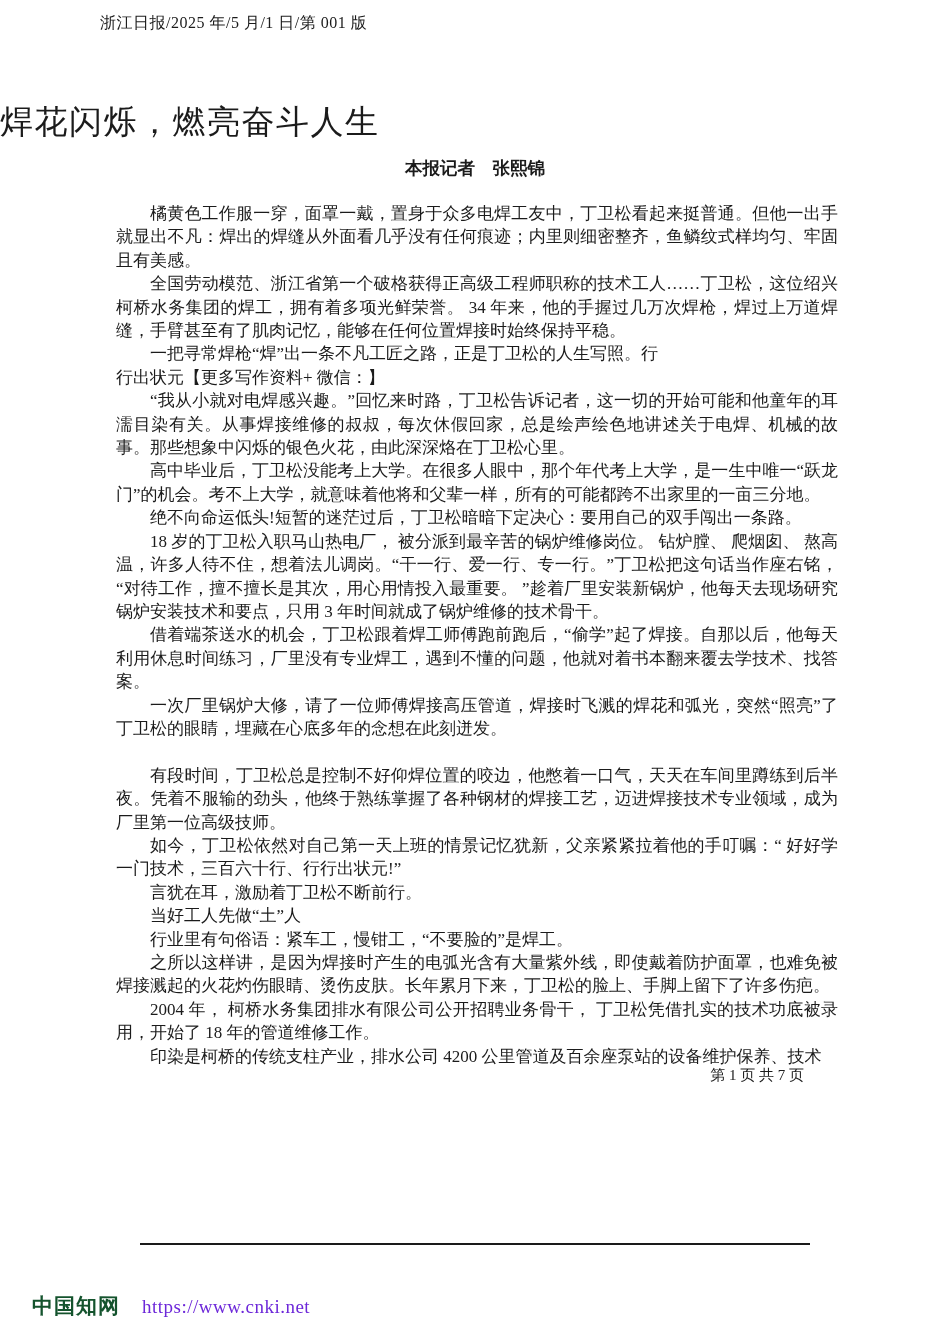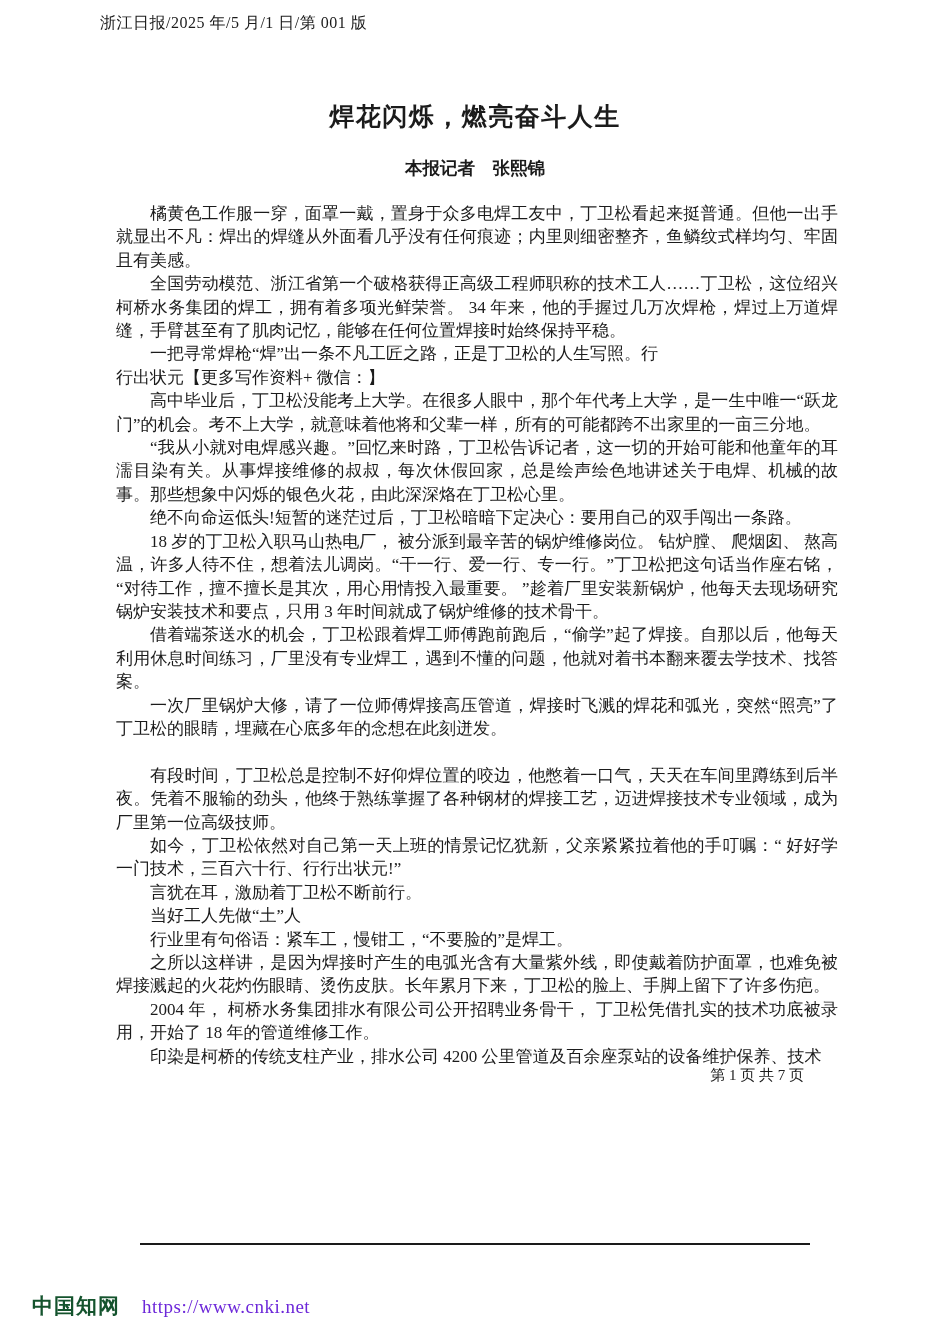--- a/index.html
+++ b/index.html
@@ -16,23 +16,22 @@
     font-size:16px; letter-spacing:0.5px;
   }
   .subtitle {
     position:absolute; top:60px; left:0; width:100%;
     text-align:center;
     font-family:"Liberation Sans","DejaVu Sans",sans-serif;
     font-size:17.5px; font-weight:600; letter-spacing:0.5px;
   }
   .title {
     position:absolute; top:100px; left:0; width:100%;
-    text-align:center;
     font-family:"Liberation Sans","DejaVu Sans",sans-serif;
-    font-size:25px; font-weight:700; letter-spacing:1.5px;
+    font-size:33px; font-weight:400; letter-spacing:1.5px;
   }
   .byline {
     position:absolute; top:156px; left:0; width:100%;
     text-align:center;
     font-family:"Liberation Sans","DejaVu Sans",sans-serif;
     font-size:17.5px; font-weight:600;
   }
   .article-body {
     position:absolute; top:202px; left:116px; width:722px;
   }
@@ -71,22 +70,22 @@
 
   <div class="title">焊花闪烁，燃亮奋斗人生</div>
 
   <div class="byline">本报记者　张熙锦</div>
 
   <div class="article-body">
       <p class="para">橘黄色工作服一穿，面罩一戴，置身于众多电焊工友中，丁卫松看起来挺普通。但他一出手就显出不凡：焊出的焊缝从外面看几乎没有任何痕迹；内里则细密整齐，鱼鳞纹式样均匀、牢固且有美感。</p>
       <p class="para">全国劳动模范、浙江省第一个破格获得正高级工程师职称的技术工人……丁卫松，这位绍兴柯桥水务集团的焊工，拥有着多项光鲜荣誉。 34 年来，他的手握过几万次焊枪，焊过上万道焊缝，手臂甚至有了肌肉记忆，能够在任何位置焊接时始终保持平稳。</p>
       <p class="para">一把寻常焊枪“焊”出一条不凡工匠之路，正是丁卫松的人生写照。行
 行出状元【更多写作资料+ 微信：】</p>
+      <p class="para">“我从小就对电焊感兴趣。”回忆来时路，丁卫松告诉记者，这一切的开始可能和他童年的耳濡目染有关。从事焊接维修的叔叔，每次休假回家，总是绘声绘色地讲述关于电焊、机械的故事。那些想象中闪烁的银色火花，由此深深烙在丁卫松心里。</p>
       <p class="para">高中毕业后，丁卫松没能考上大学。在很多人眼中，那个年代考上大学，是一生中唯一“跃龙门”的机会。考不上大学，就意味着他将和父辈一样，所有的可能都跨不出家里的一亩三分地。</p>
-      <p class="para">“我从小就对电焊感兴趣。”回忆来时路，丁卫松告诉记者，这一切的开始可能和他童年的耳濡目染有关。从事焊接维修的叔叔，每次休假回家，总是绘声绘色地讲述关于电焊、机械的故事。那些想象中闪烁的银色火花，由此深深烙在丁卫松心里。</p>
       <p class="para">绝不向命运低头!短暂的迷茫过后，丁卫松暗暗下定决心：要用自己的双手闯出一条路。</p>
       <p class="para">18 岁的丁卫松入职马山热电厂， 被分派到最辛苦的锅炉维修岗位。 钻炉膛、 爬烟囱、 熬高温，许多人待不住，想着法儿调岗。“干一行、爱一行、专一行。”丁卫松把这句话当作座右铭，“对待工作，擅不擅长是其次，用心用情投入最重要。 ”趁着厂里安装新锅炉，他每天去现场研究锅炉安装技术和要点，只用 3 年时间就成了锅炉维修的技术骨干。</p>
       <p class="para">借着端茶送水的机会，丁卫松跟着焊工师傅跑前跑后，“偷学”起了焊接。自那以后，他每天利用休息时间练习，厂里没有专业焊工，遇到不懂的问题，他就对着书本翻来覆去学技术、找答案。</p>
       <p class="para">一次厂里锅炉大修，请了一位师傅焊接高压管道，焊接时飞溅的焊花和弧光，突然“照亮”了丁卫松的眼睛，埋藏在心底多年的念想在此刻迸发。</p>
       <p class="para blank"></p>
       <p class="para">有段时间，丁卫松总是控制不好仰焊位置的咬边，他憋着一口气，天天在车间里蹲练到后半夜。凭着不服输的劲头，他终于熟练掌握了各种钢材的焊接工艺，迈进焊接技术专业领域，成为厂里第一位高级技师。</p>
       <p class="para">如今，丁卫松依然对自己第一天上班的情景记忆犹新，父亲紧紧拉着他的手叮嘱：“ 好好学一门技术，三百六十行、行行出状元!”</p>
       <p class="para">言犹在耳，激励着丁卫松不断前行。</p>
       <p class="para">当好工人先做“土”人</p>
       <p class="para">行业里有句俗语：紧车工，慢钳工，“不要脸的”是焊工。</p>

